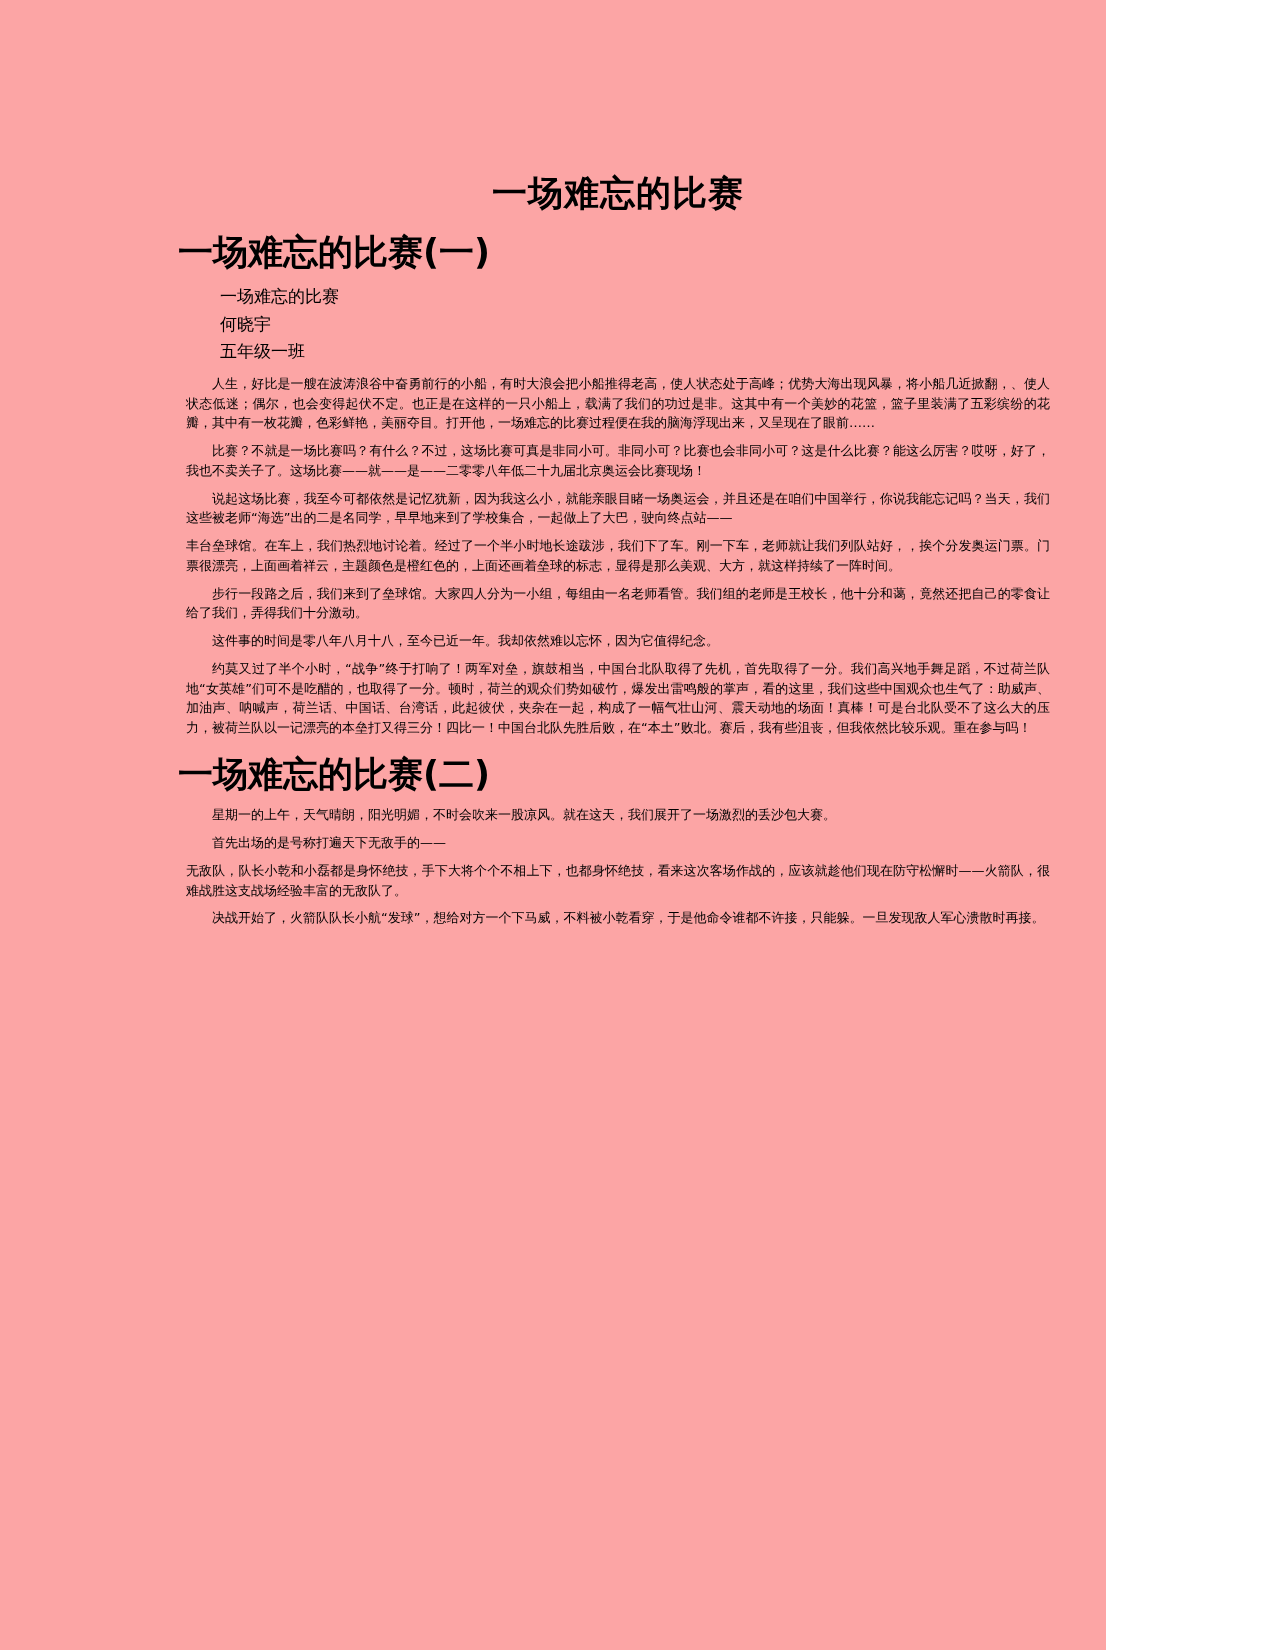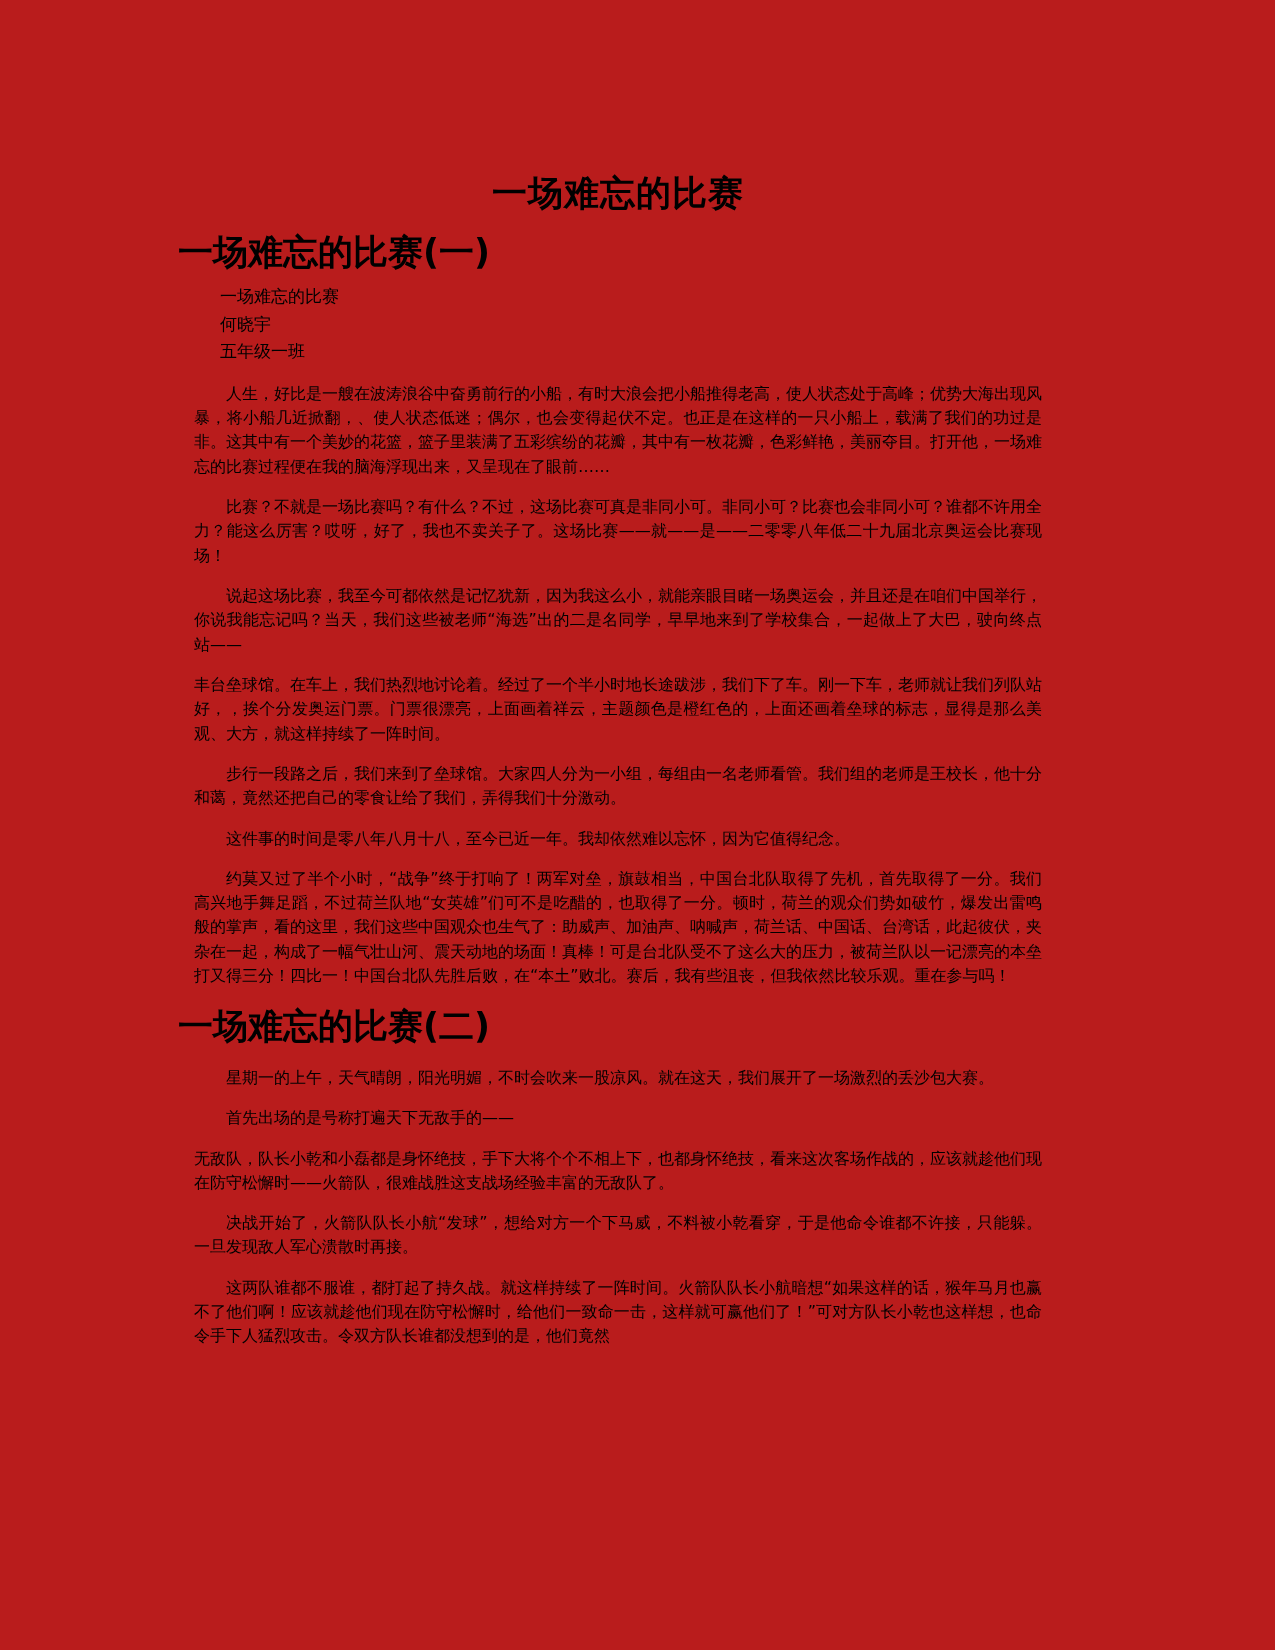--- a/index.html
+++ b/index.html
@@ -6,24 +6,24 @@
   html, body {
     margin: 0;
     padding: 0;
     background: #ffffff;
   }
   body {
     font-family: "DejaVu Sans", "Liberation Sans", sans-serif;
     color: #000000;
   }
   .page {
-    width: 1275px;
+    width: 1106px;
     height: 1650px;
     box-sizing: border-box;
-    background: #b91c1c;
+    background: #fca5a5;
     position: relative;
     overflow: hidden;
     padding: 0;
   }
   .content {
     position: absolute;
     left: 178px;
     top: 172px;
     width: 880px;
   }
@@ -50,23 +50,23 @@
     margin-bottom: 6px;
   }
   .byline {
     font-size: 17px;
     line-height: 1.62;
     margin: 0;
     padding: 0 0 0 42px;
     letter-spacing: 0px;
   }
   p.body-para {
-    font-size: 16px;
+    font-size: 13px;
     line-height: 1.52;
-    margin: 16px;
+    margin: 8px;
     padding: 0;
     text-align: justify;
     text-justify: inter-ideograph;
     text-indent: 2em;
     letter-spacing: 0px;
     word-break: break-all;
   }
   p.body-para.noindent {
     text-indent: 0;
   }
@@ -82,32 +82,31 @@
     <h2 class="section-heading">一场难忘的比赛(一)</h2>
 
     <div>
       <div class="byline">一场难忘的比赛</div>
       <div class="byline">何晓宇</div>
       <div class="byline">五年级一班</div>
     </div>
 
     <div>
       <p class="body-para">人生，好比是一艘在波涛浪谷中奋勇前行的小船，有时大浪会把小船推得老高，使人状态处于高峰；优势大海出现风暴，将小船几近掀翻，、使人状态低迷；偶尔，也会变得起伏不定。也正是在这样的一只小船上，载满了我们的功过是非。这其中有一个美妙的花篮，篮子里装满了五彩缤纷的花瓣，其中有一枚花瓣，色彩鲜艳，美丽夺目。打开他，一场难忘的比赛过程便在我的脑海浮现出来，又呈现在了眼前……</p>
-      <p class="body-para">比赛？不就是一场比赛吗？有什么？不过，这场比赛可真是非同小可。非同小可？比赛也会非同小可？谁都不许用全力？能这么厉害？哎呀，好了，我也不卖关子了。这场比赛——就——是——二零零八年低二十九届北京奥运会比赛现场！</p>
+      <p class="body-para">比赛？不就是一场比赛吗？有什么？不过，这场比赛可真是非同小可。非同小可？比赛也会非同小可？这是什么比赛？能这么厉害？哎呀，好了，我也不卖关子了。这场比赛——就——是——二零零八年低二十九届北京奥运会比赛现场！</p>
       <p class="body-para">说起这场比赛，我至今可都依然是记忆犹新，因为我这么小，就能亲眼目睹一场奥运会，并且还是在咱们中国举行，你说我能忘记吗？当天，我们这些被老师“海选”出的二是名同学，早早地来到了学校集合，一起做上了大巴，驶向终点站——</p>
       <p class="body-para noindent">丰台垒球馆。在车上，我们热烈地讨论着。经过了一个半小时地长途跋涉，我们下了车。刚一下车，老师就让我们列队站好，，挨个分发奥运门票。门票很漂亮，上面画着祥云，主题颜色是橙红色的，上面还画着垒球的标志，显得是那么美观、大方，就这样持续了一阵时间。</p>
       <p class="body-para">步行一段路之后，我们来到了垒球馆。大家四人分为一小组，每组由一名老师看管。我们组的老师是王校长，他十分和蔼，竟然还把自己的零食让给了我们，弄得我们十分激动。</p>
       <p class="body-para">这件事的时间是零八年八月十八，至今已近一年。我却依然难以忘怀，因为它值得纪念。</p>
       <p class="body-para">约莫又过了半个小时，“战争”终于打响了！两军对垒，旗鼓相当，中国台北队取得了先机，首先取得了一分。我们高兴地手舞足蹈，不过荷兰队地“女英雄”们可不是吃醋的，也取得了一分。顿时，荷兰的观众们势如破竹，爆发出雷鸣般的掌声，看的这里，我们这些中国观众也生气了：助威声、加油声、呐喊声，荷兰话、中国话、台湾话，此起彼伏，夹杂在一起，构成了一幅气壮山河、震天动地的场面！真棒！可是台北队受不了这么大的压力，被荷兰队以一记漂亮的本垒打又得三分！四比一！中国台北队先胜后败，在“本土”败北。赛后，我有些沮丧，但我依然比较乐观。重在参与吗！</p>
     </div>
 
     <h2 class="section-heading second">一场难忘的比赛(二)</h2>
 
     <div>
       <p class="body-para">星期一的上午，天气晴朗，阳光明媚，不时会吹来一股凉风。就在这天，我们展开了一场激烈的丢沙包大赛。</p>
       <p class="body-para">首先出场的是号称打遍天下无敌手的——</p>
       <p class="body-para noindent">无敌队，队长小乾和小磊都是身怀绝技，手下大将个个不相上下，也都身怀绝技，看来这次客场作战的，应该就趁他们现在防守松懈时——火箭队，很难战胜这支战场经验丰富的无敌队了。</p>
       <p class="body-para">决战开始了，火箭队队长小航“发球”，想给对方一个下马威，不料被小乾看穿，于是他命令谁都不许接，只能躲。一旦发现敌人军心溃散时再接。</p>
-      <p class="body-para">这两队谁都不服谁，都打起了持久战。就这样持续了一阵时间。火箭队队长小航暗想“如果这样的话，猴年马月也赢不了他们啊！应该就趁他们现在防守松懈时，给他们一致命一击，这样就可赢他们了！”可对方队长小乾也这样想，也命令手下人猛烈攻击。令双方队长谁都没想到的是，他们竟然</p>
     </div>
 
   </div>
 </div>
 
 </body></html>

